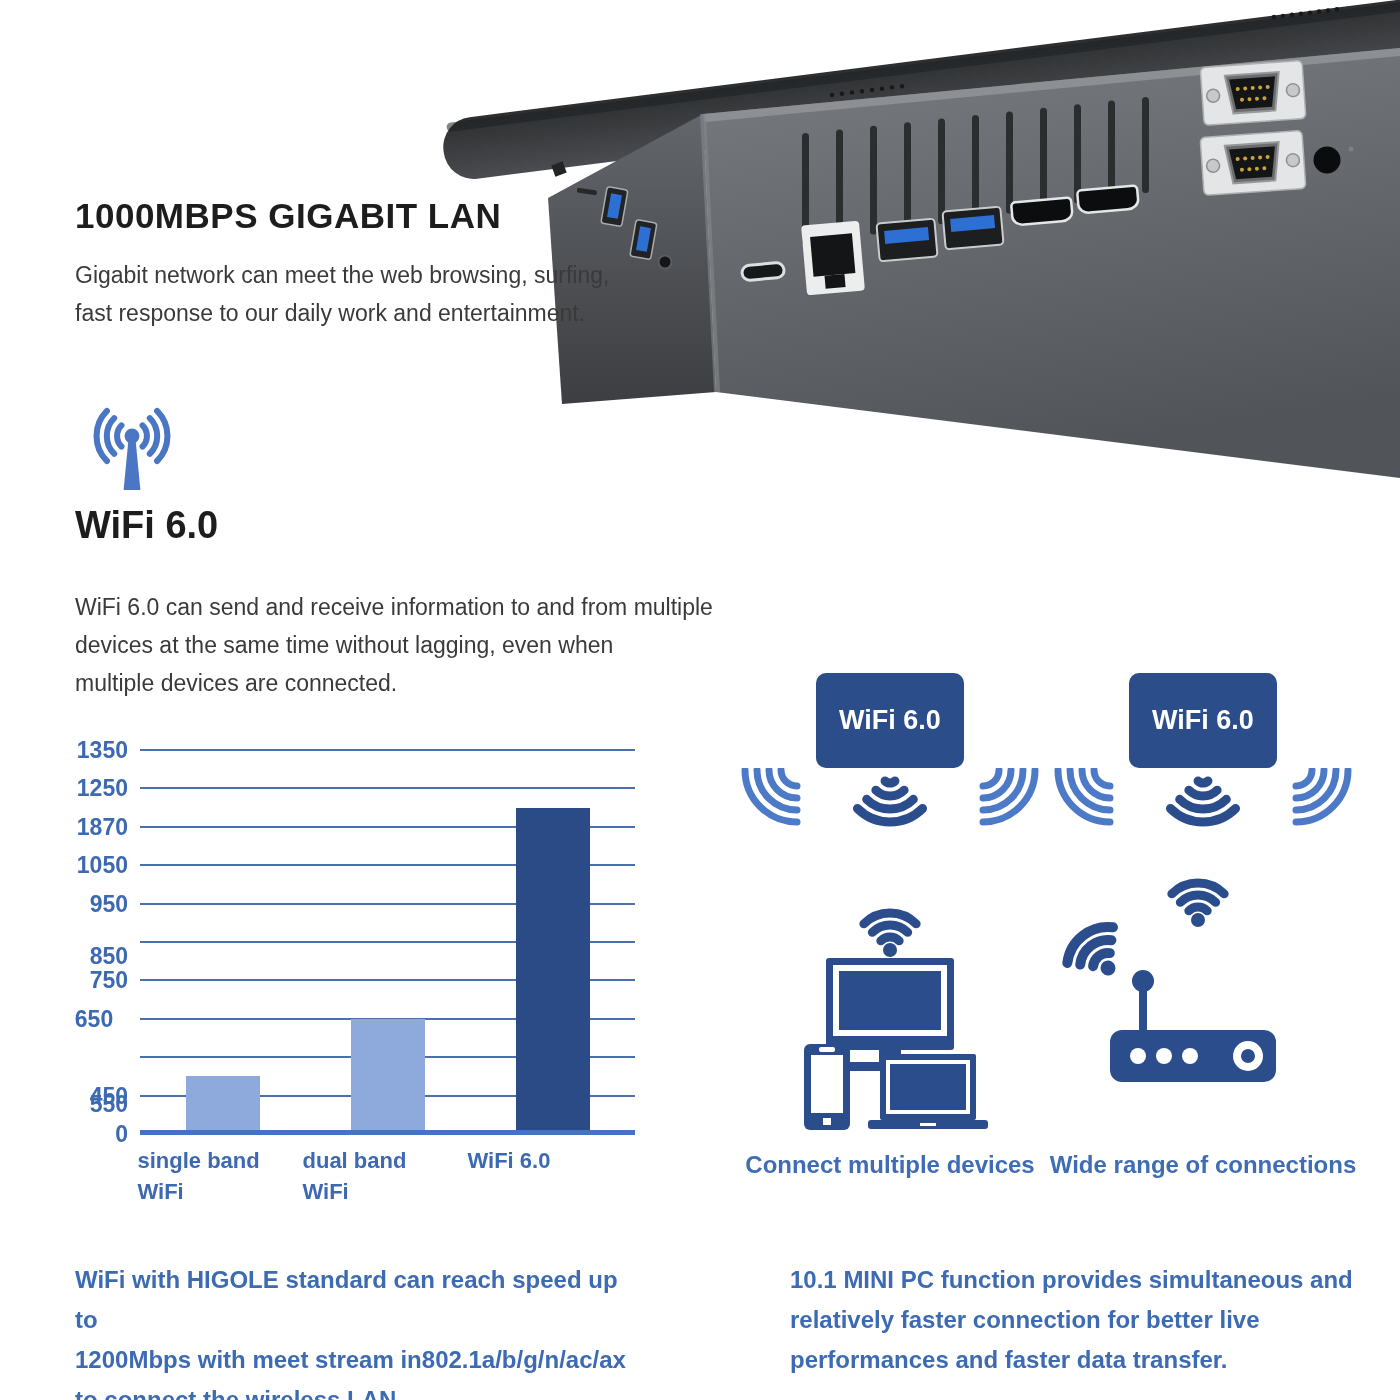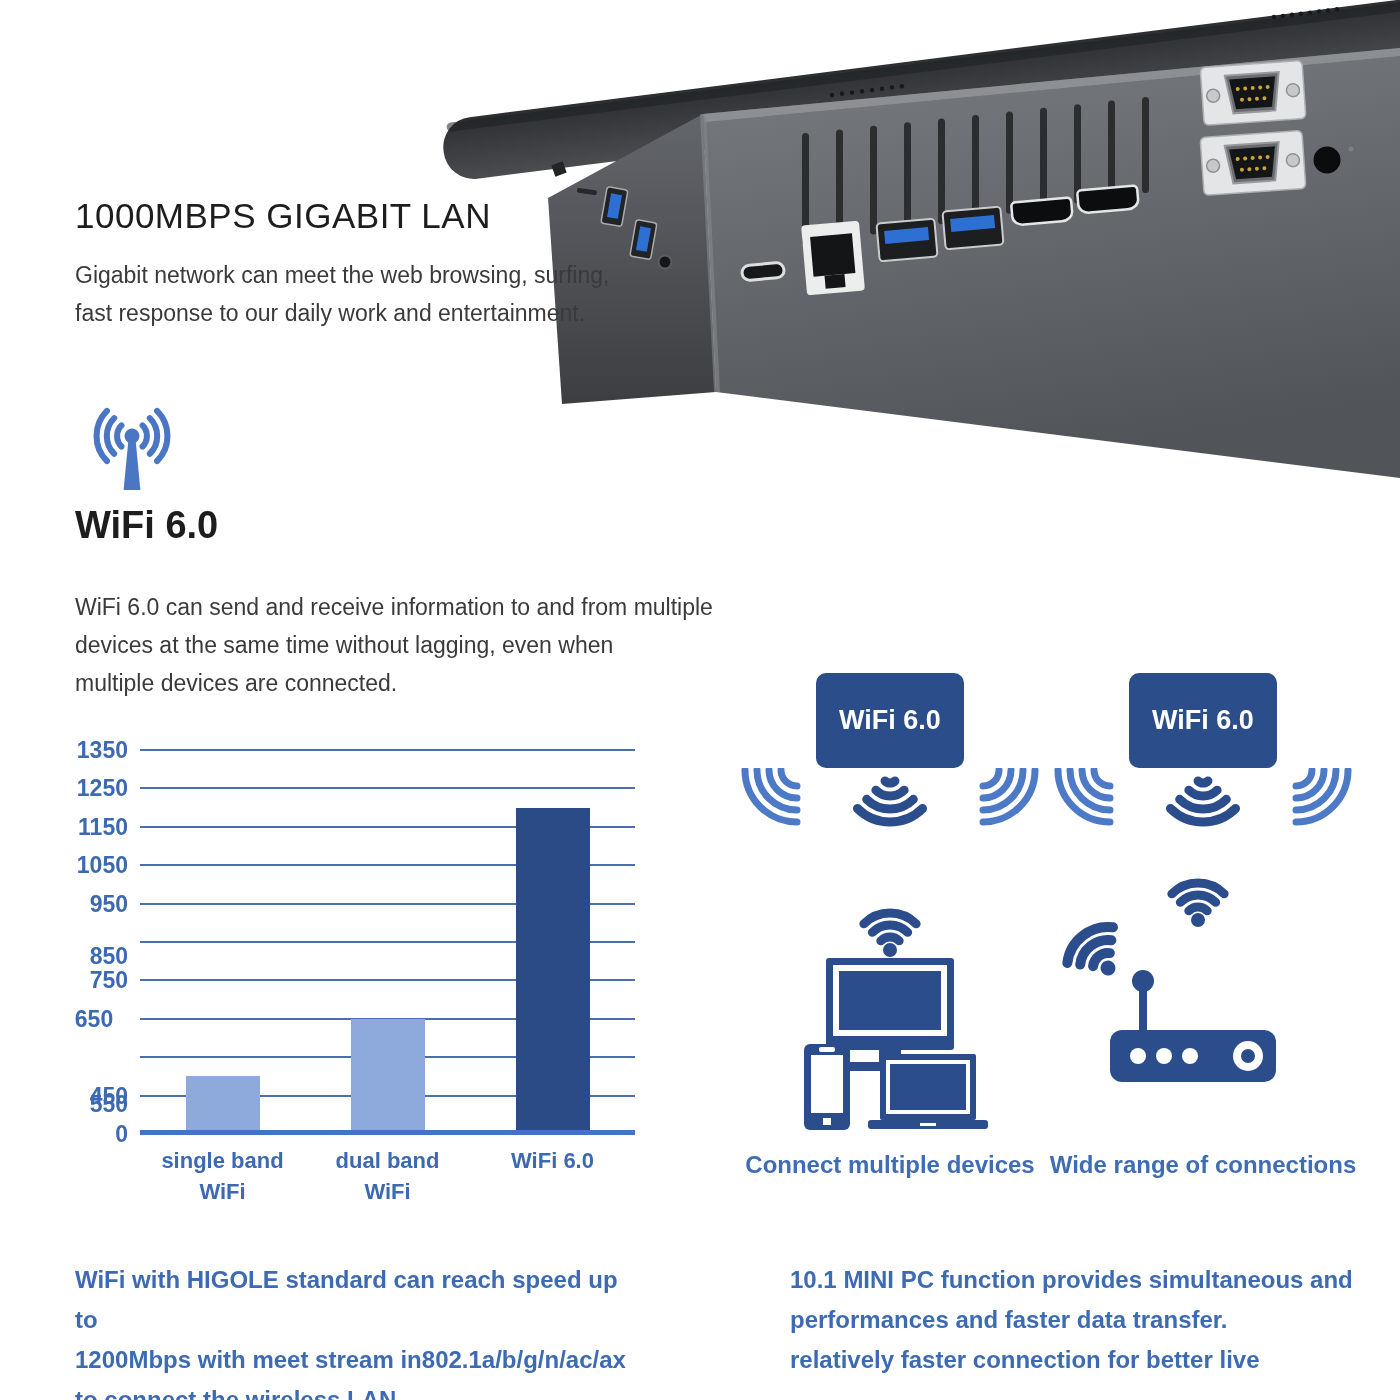--- a/index.html
+++ b/index.html
@@ -1,35 +1,35 @@
 <!DOCTYPE html>
 <html><head>
 <meta charset="utf-8">
 <style>
   html,body{margin:0;padding:0;background:#fff;}
   .page{position:relative;width:1400px;height:1400px;background:#fff;overflow:hidden;
         font-family:"Liberation Sans",sans-serif;}
   
   .hero{position:absolute;left:0;top:0;width:1400px;height:540px;}
   
-  .h1{position:absolute;left:75px;top:196px;font-size:35px;font-weight:normal;color:#1d1d1d;letter-spacing:.5px;}
+  .h1{position:absolute;left:75px;top:196px;font-size:35px;font-weight:bold;color:#1d1d1d;letter-spacing:.5px;}
   .p1{position:absolute;left:75px;top:256px;font-size:23px;line-height:38px;color:#3a3a3a;}
   .wifi-ico{position:absolute;left:76px;top:400px;width:112px;height:98px;}
   .h2{position:absolute;left:75px;top:504px;font-size:38px;font-weight:bold;color:#1d1d1d;}
   .p2{position:absolute;left:75px;top:588px;font-size:23px;line-height:38px;color:#3a3a3a;}
   
   .chart{position:absolute;left:60px;top:735px;width:590px;height:490px;}
   .chart-ylabels{position:absolute;left:0;top:15px;width:68px;height:384px;}
   .ytick{position:absolute;right:0;width:68px;text-align:right;font-size:23px;font-weight:bold;color:#3c69b2;line-height:26px;}
   .chart-plot{position:absolute;left:80px;top:15px;width:495px;height:384px;}
   .chart-gridline{position:absolute;left:0;width:495px;height:2px;background:#4b70ad;z-index:1;}
   .chart-gridline.baseline{height:5px;background:#4472c4;z-index:4;}
   .bar{position:absolute;bottom:0;width:74px;z-index:2;}
   .chart-xlabels{position:absolute;left:80px;top:410px;width:495px;}
-  .xtick{position:absolute;width:170px;text-align:center;font-size:22px;font-weight:bold;color:#3c69b2;line-height:31px;}
+  .xtick{position:absolute;width:170px;font-size:22px;font-weight:bold;color:#3c69b2;line-height:31px;}
   
   .feature-col{position:absolute;top:673px;width:310px;}
   .feature-col.one{left:735px;}
   .feature-col.two{left:1048px;}
   .badge{width:148px;height:95px;margin:0 auto;border-radius:10px;background:#2b4d8a;
          display:flex;align-items:center;justify-content:center;color:#fff;font-size:27px;font-weight:bold;}
   .illus{display:block;width:310px;height:365px;}
   .caption{text-align:center;margin-top:18px;font-size:24px;font-weight:bold;color:#3e6cb5;}
   
   .footnote{position:absolute;top:1260px;font-size:24px;font-weight:bold;color:#3d6bb3;line-height:40px;}
@@ -208,21 +208,21 @@
   <div class="chart">
     <div class="chart-ylabels" id="ylab">
         <div class="ytick" style="top: 371px;">0</div>
         <div class="ytick" style="top: 332.6px;">450</div>
         <div class="ytick" style="top: 294.2px; margin-top: 47px;">550</div>
         <div class="ytick" style="top: 255.8px; text-align: center;">650</div>
         <div class="ytick" style="top: 217.4px;">750</div>
         <div class="ytick" style="top: 179px; margin-top: 14px;">850</div>
         <div class="ytick" style="top: 140.6px;">950</div>
         <div class="ytick" style="top: 102.2px;">1050</div>
-        <div class="ytick" style="top: 63.8px;">1150</div>
+        <div class="ytick" style="top: 63.8px;">1870</div>
         <div class="ytick" style="top: 25.4px;">1250</div>
         <div class="ytick" style="top: -13px;">1350</div>
       </div>
     <div class="chart-plot" id="plot">
         <div class="chart-gridline baseline" style="top: 380px;"></div>
         <div class="chart-gridline" style="top: 344.6px;"></div>
         <div class="chart-gridline" style="top: 306.2px;"></div>
         <div class="chart-gridline" style="top: 267.8px;"></div>
         <div class="chart-gridline" style="top: 229.4px;"></div>
         <div class="chart-gridline" style="top: 191px;"></div>
@@ -348,17 +348,17 @@
     <div class="caption">Wide range of connections</div>
   </div>
 
   <div class="footnote left">
     <div>WiFi with HIGOLE standard can reach speed up to</div>
     <div>1200Mbps with meet stream in802.1a/b/g/n/ac/ax</div>
     <div>to connect the wireless LAN.</div>
   </div>
   <div class="footnote right">
     <div>10.1 MINI PC function provides simultaneous and</div>
+    <div>relatively faster connection for better live</div>
     <div>performances and faster data transfer.</div>
-    <div>relatively faster connection for better live</div>
   </div>
 
 </div>
 
 </body></html>

